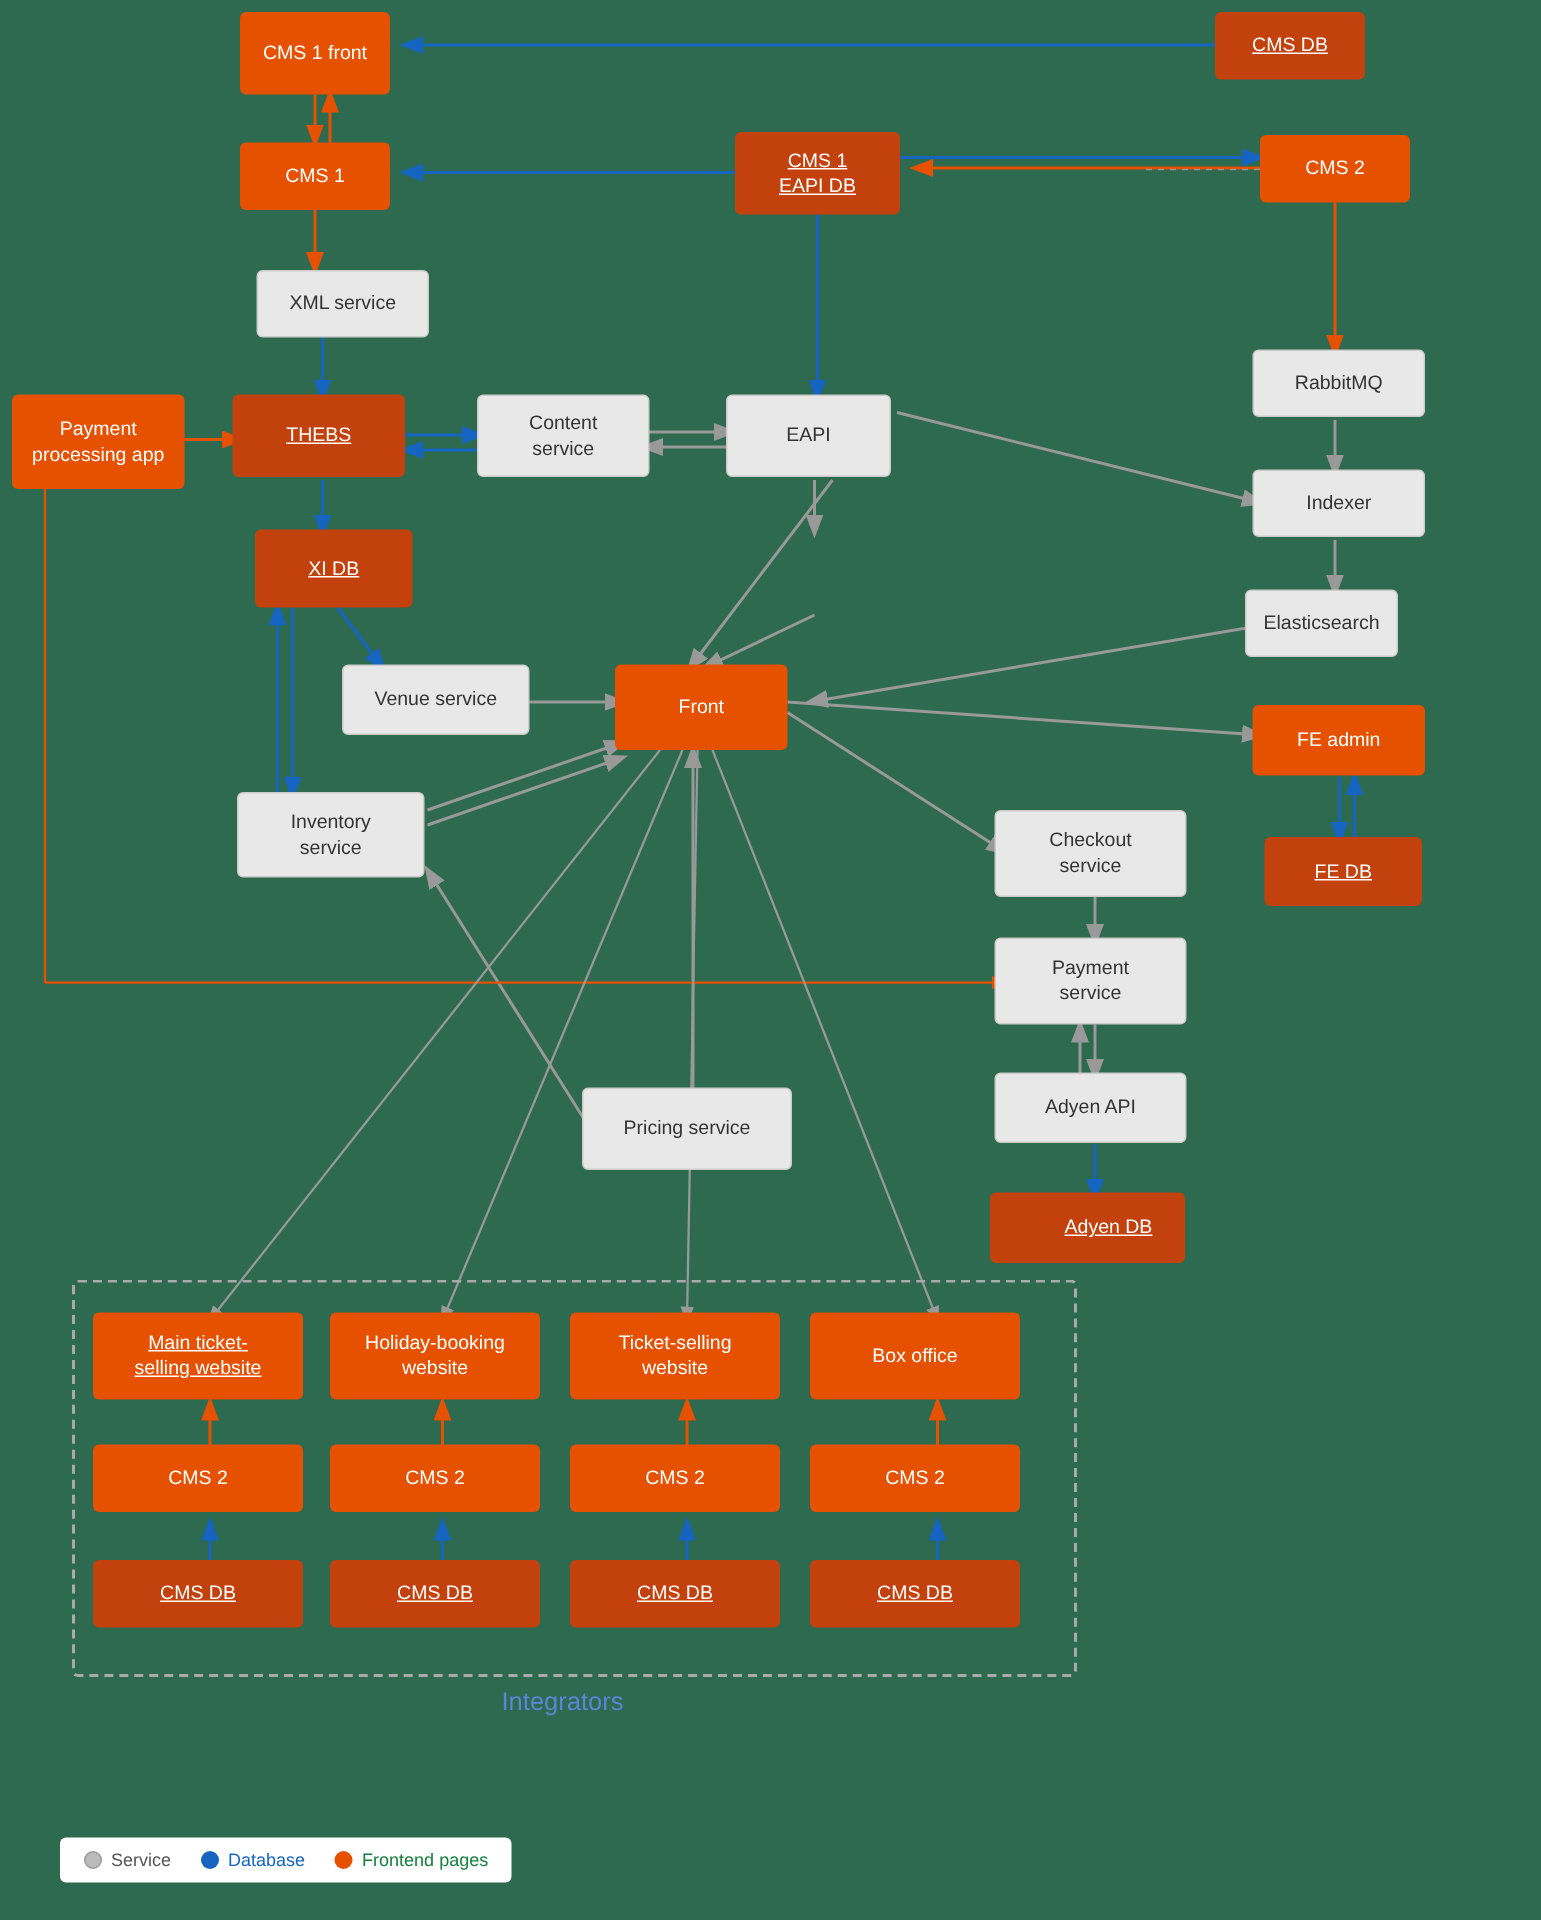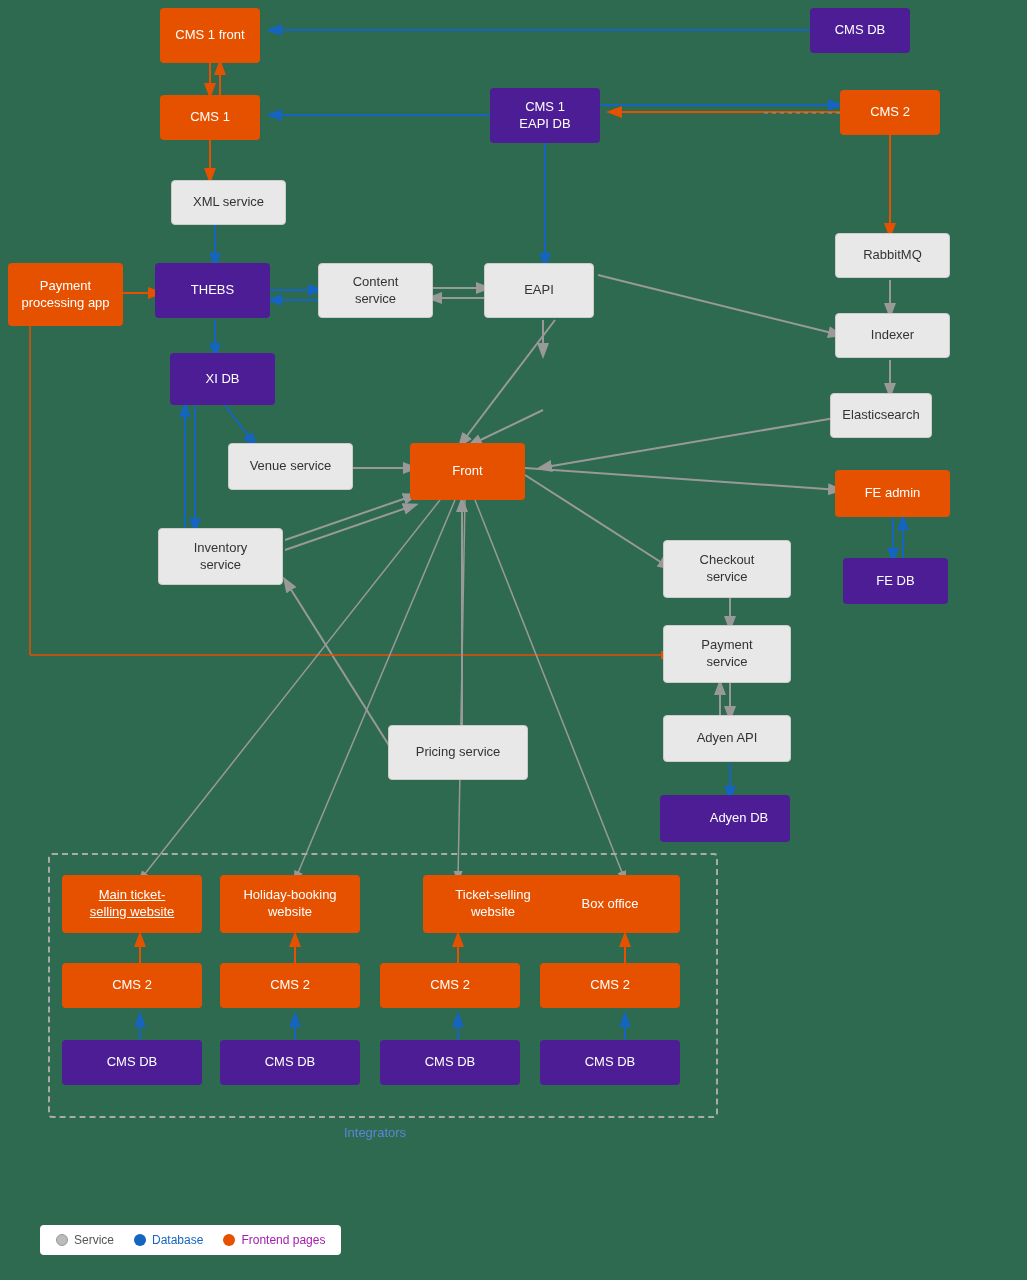--- a/index.html
+++ b/index.html
@@ -26,22 +26,23 @@
       font-weight: 500;
       padding: 8px;
       line-height: 1.3;
     }
     .node-service {
       background: #e8e8e8;
       border: 1px solid #ccc;
       color: #333;
     }
     .node-db {
-      background: #4c1d95;
+      background: #c2410c;
       color: white;
+      text-decoration: underline;
     }
     .node-frontend {
       background: #e65100;
       color: white;
     }
     svg.arrows {
       position: absolute;
       top: 0;
       left: 0;
       width: 100%;
@@ -69,30 +70,30 @@
     .legend-dot {
       width: 12px;
       height: 12px;
       border-radius: 50%;
     }
     .dot-service { background: #bbb; border: 1px solid #999; }
     .dot-db { background: #1565c0; }
     .dot-frontend { background: #e65100; }
     .legend-label { color: #555; font-size: 12px; }
     .legend-label.db { color: #1565c0; }
-    .legend-label.fe { color: #a21caf; }
+    .legend-label.fe { color: #15803d; }
     .integrators-box {
       position: absolute;
       border: 2px dashed #aaa;
       border-radius: 4px;
     }
     .integrators-label {
       position: absolute;
       color: #5c85d6;
-      font-size: 13px;
+      font-size: 17px;
       text-align: center;
     }
   </style>
 </head>
 <body>
 
 
 
 <div class="diagram-container">
 
@@ -305,21 +306,21 @@
   <div class="integrators-box" style="left:48px;top:853px;width:670px;height:265px;"></div>
 
   <div class="node node-frontend" style="left:62px;top:875px;width:140px;height:58px;text-decoration:underline;">
     <span>Main ticket-<br>selling website</span>
   </div>
 
   <div class="node node-frontend" style="left:220px;top:875px;width:140px;height:58px;">
     <span>Holiday-booking<br>website</span>
   </div>
 
-  <div class="node node-frontend" style="left:380px;top:875px;width:140px;height:58px;margin-left:43px;">
+  <div class="node node-frontend" style="left:380px;top:875px;width:140px;height:58px;">
     <span>Ticket-selling<br>website</span>
   </div>
 
   <div class="node node-frontend" style="left:540px;top:875px;width:140px;height:58px;">
     <span>Box office</span>
   </div>
 
   <div class="node node-frontend" style="left:62px;top:963px;width:140px;height:45px;">
     <span>CMS 2</span>
   </div>

